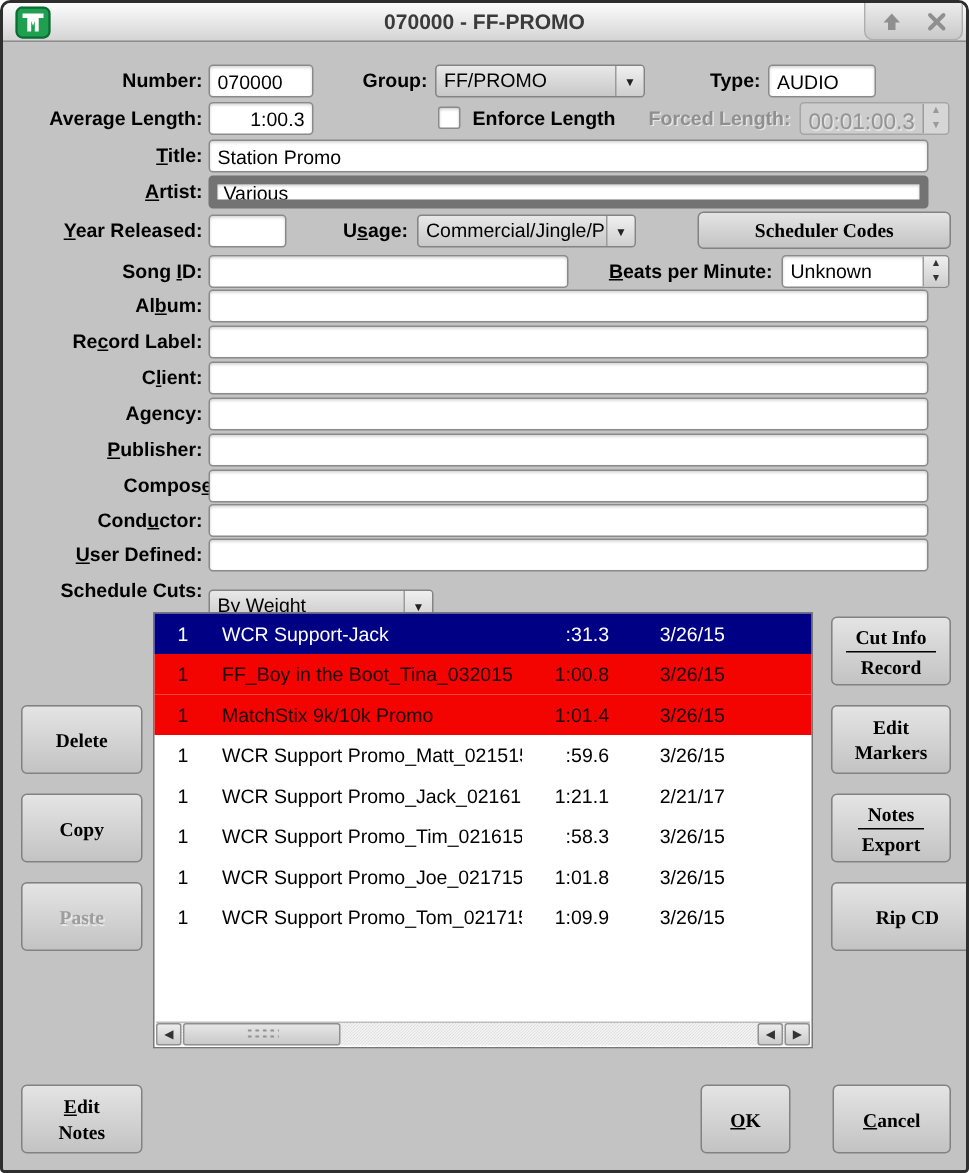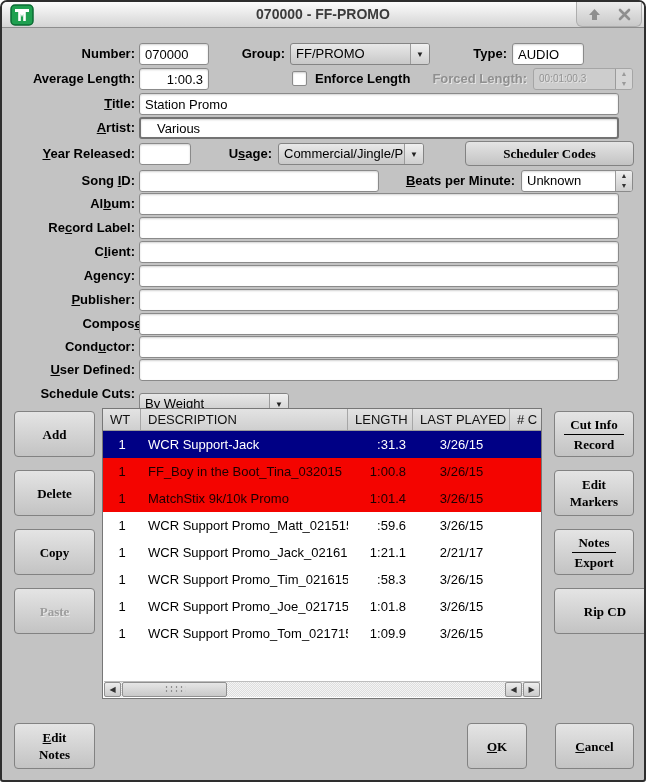--- a/index.html
+++ b/index.html
@@ -34,21 +34,21 @@
     text-align:right;white-space:nowrap;
   }
   .flabel.dis{color:#8f8f8f;text-shadow:1px 1px 0 #e6e6e6;}
   .tinput{
     position:absolute;height:22px;background:#fff;
     border:1px solid #8a8a8a;border-radius:3px;
     font-family:"Liberation Sans",sans-serif;font-size:13px;color:#000;
     padding:0 5px;box-shadow:inset 0 1px 2px rgba(0,0,0,.18);outline:none;
   }
   .tinput.right{text-align:right;}
-  .tinput.focus{border:2px solid #737373;padding:0 16px;}
+  .tinput.focus{border:6px solid #737373;padding:0 4px;}
   .combo{
     position:absolute;height:22px;
     background:linear-gradient(#e8e8e8,#c8c8c8);
     border:1px solid #848484;border-radius:3px;
     display:flex;align-items:stretch;overflow:hidden;
   }
   .combo .ctext{
     flex:1;font-size:13px;color:#000;padding:2px 0 0 5px;
     white-space:nowrap;overflow:hidden;
   }
@@ -64,21 +64,21 @@
     display:flex;align-items:stretch;overflow:hidden;
     box-shadow:inset 0 1px 2px rgba(0,0,0,.15);
   }
   .spinbox .ctext{flex:1;font-size:13px;padding:2px 0 0 5px;white-space:nowrap;overflow:hidden;}
   .spinner{
     width:17px;display:flex;flex-direction:column;border-left:1px solid #9b9b9b;
     background:linear-gradient(#efefef,#cdcdcd);
   }
   .spinner span{flex:1;display:flex;align-items:center;justify-content:center;font-size:7px;color:#333;line-height:6px;}
   .spinbox.dis{background:#cdcdcd;border-color:#a5a5a5;box-shadow:none;}
-  .spinbox.dis .ctext{color:#949494;font-size:10px;padding-top:4px;text-shadow:1px 1px 0 #e3e3e3;}
+  .spinbox.dis .ctext{color:#949494;font-size:15px;padding-top:4px;text-shadow:1px 1px 0 #e3e3e3;}
   .spinbox.dis .spinner{background:#d6d6d6;}
   .spinbox.dis .spinner span{color:#9a9a9a;}
   .checkbox{
     position:absolute;width:15px;height:15px;background:#fff;
     border:1px solid #8a8a8a;border-radius:2px;
     box-shadow:inset 0 1px 2px rgba(0,0,0,.2);
   }
   .btn3d{
     position:absolute;
     background:linear-gradient(#e4e4e4,#c3c3c3);
@@ -230,33 +230,25 @@
   <input class="tinput" style="left: 137px; top: 334px; width: 480px;" value="">
   <div class="flabel" style="left:0;top:360px;width:133px"><u>U</u>ser Defined:</div>
   <input class="tinput" style="left: 137px; top: 357px; width: 480px;" value="">
 
   <div class="flabel" style="left:0;top:384px;width:133px">Schedule Cuts:</div>
   <div class="combo" style="left:137px;top:391px;width:150px">
     <div class="ctext">By Weight</div>
     <div class="carrow">▼</div>
   </div>
 
-  <div class="btn3d" style="left:12px;top:409px;width:81px;height:46px">Add</div>
   <div class="btn3d" style="left:12px;top:468px;width:81px;height:46px">Delete</div>
   <div class="btn3d dis" style="left:12px;top:586px;width:81px;height:46px">Paste</div>
   <div class="btn3d" style="left:12px;top:527px;width:81px;height:46px">Copy</div>
 
   <div class="cuts">
-    <div class="thead">
-      <div class="hc wt">WT</div>
-      <div class="hc desc">DESCRIPTION</div>
-      <div class="hc len">LENGTH</div>
-      <div class="hc lp">LAST PLAYED</div>
-      <div class="hc nc"># C</div>
-    </div>
     <div class="trow selected">
       <div class="c wt">1</div>
       <div class="c desc">WCR Support-Jack</div>
       <div class="c len">:31.3</div>
       <div class="c lp">3/26/15</div>
       <div class="c nc"></div>
     </div>
     <div class="trow alert">
       <div class="c wt">1</div>
       <div class="c desc">FF_Boy in the Boot_Tina_032015</div>

